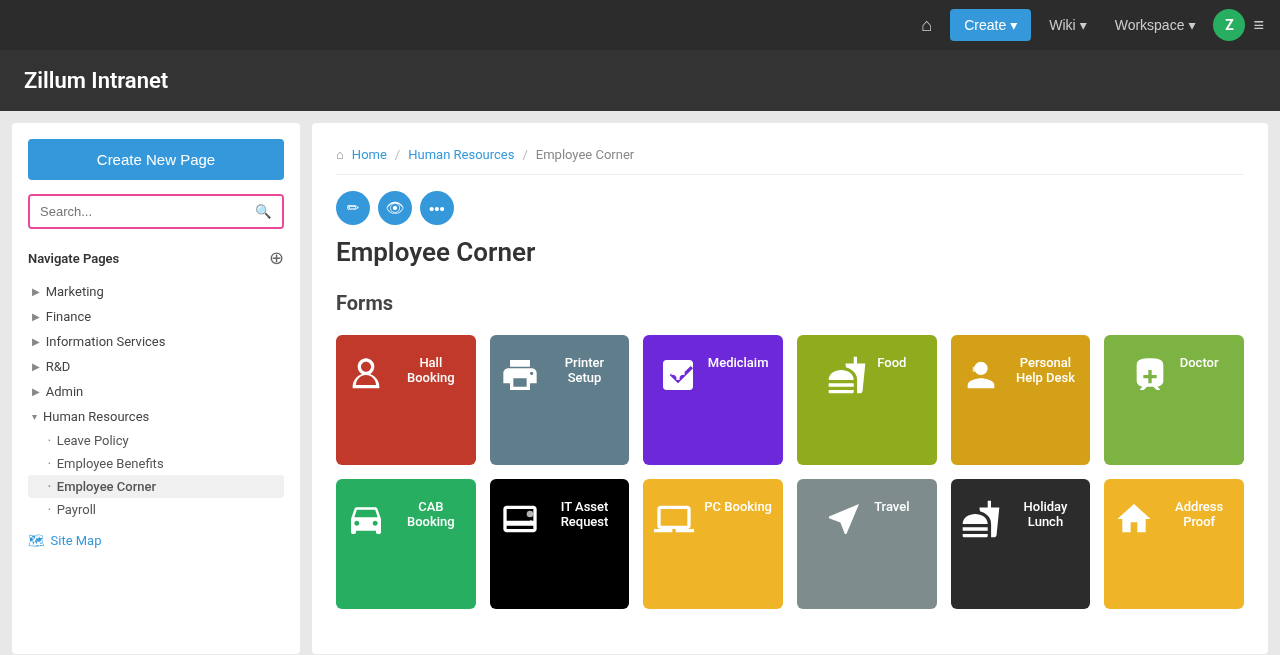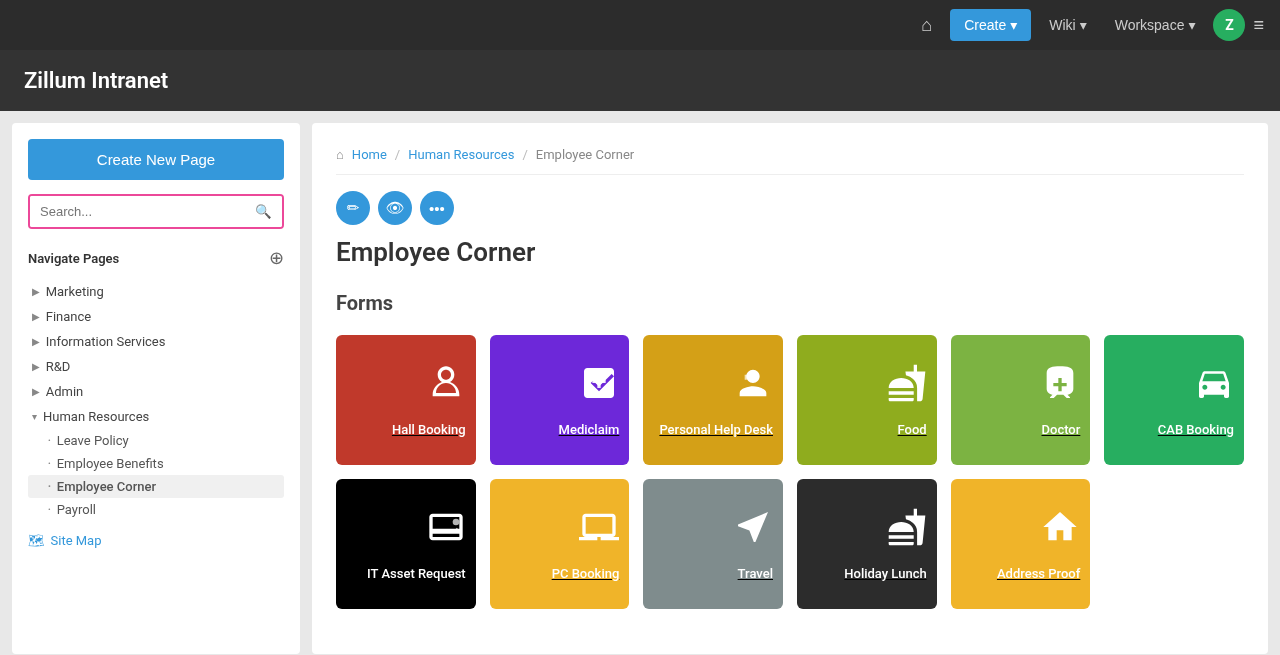--- a/index.html
+++ b/index.html
@@ -226,28 +226,27 @@
     .forms-grid {
       display: grid;
       grid-template-columns: repeat(6, 1fr);
       gap: 14px;
     }
 
     .form-card {
       border-radius: 6px;
       padding: 20px 10px;
       display: flex;
-      flex-direction: column;
-      align-items: flex-end;
+      flex-direction: row;
+      align-items: flex-start;
       justify-content: center;
       gap: 10px;
       cursor: pointer;
       min-height: 130px;
       transition: opacity 0.2s;
-      text-decoration: underline;
     }
     .form-card .card-icon {
       font-size: 36px;
       color: white;
     }
     .form-card .card-label {
       color: white;
       font-size: 13px;
       text-align: center;
       font-weight: 500;
@@ -388,48 +387,56 @@
 
       <div class="form-card card-hall">
         <div class="card-icon">
           <svg class="icon-svg" viewBox="0 0 24 24">
               <path d="M12 2C9.24 2 7 4.24 7 7c0 1.9 1.04 3.55 2.58 4.44C6.17 12.77 4 15.63 4 19v1h16v-1c0-3.37-2.17-6.23-5.58-7.56C15.96 10.55 17 8.9 17 7c0-2.76-2.24-5-5-5zm0 2c1.65 0 3 1.35 3 3s-1.35 3-3 3-3-1.35-3-3 1.35-3 3-3zm0 8c3.31 0 6 2.69 6 6H6c0-3.31 2.69-6 6-6z"></path>
             </svg>
         </div>
         <span class="card-label">Hall Booking</span>
       </div>
 
+      <div class="form-card card-printer">
+        <div class="card-icon">
+          <svg class="icon-svg" viewBox="0 0 24 24">
+              <path d="M19 8H5c-1.66 0-3 1.34-3 3v6h4v4h12v-4h4v-6c0-1.66-1.34-3-3-3zm-3 11H8v-5h8v5zm3-7c-.55 0-1-.45-1-1s.45-1 1-1 1 .45 1 1-.45 1-1 1zm-1-9H6v4h12V3z"></path>
+            </svg>
+        </div>
+        <span class="card-label">Printer Setup</span>
+      </div>
 
       <div class="form-card card-mediclaim">
         <div class="card-icon">
           <svg class="icon-svg" viewBox="0 0 24 24">
               <path d="M19 3H5c-1.1 0-1.99.9-1.99 2L3 19c0 1.1.9 2 2 2h14c1.1 0 2-.9 2-2V5c0-1.1-.9-2-2-2zm-7 14l-5-5 1.41-1.41L12 14.17l7.59-7.59L21 8l-9 9z"></path>
               <path d="M13 7h-2v3H8v2h3v3h2v-3h3v-2h-3V7z" style="fill:white;opacity:0.9"></path>
             </svg>
         </div>
         <span class="card-label">Mediclaim</span>
       </div>
 
+      <div class="form-card card-food">
+        <div class="card-icon">
+          <svg class="icon-svg" viewBox="0 0 24 24">
+              <path d="M18.06 22.99h1.66c.84 0 1.53-.64 1.63-1.46L23 5.05h-5V1h-1.97v4.05h-4.97l.3 2.34c1.71.47 3.31 1.32 4.27 2.26 1.44 1.42 2.43 2.89 2.43 5.29v8.05zM1 21.99V21h15.03v.99c0 .55-.45 1-1.01 1H2.01c-.56 0-1.01-.45-1.01-1zm15.03-7c0-8-15.03-8-15.03 0h15.03zM1.02 17h15v2H1.02v-2z"></path>
+            </svg>
+        </div>
+        <span class="card-label">Food</span>
+      </div>
+
       <div class="form-card card-helpdesk">
         <div class="card-icon">
           <svg class="icon-svg" viewBox="0 0 24 24">
               <path d="M12 12c2.21 0 4-1.79 4-4s-1.79-4-4-4-4 1.79-4 4 1.79 4 4 4zm0 2c-2.67 0-8 1.34-8 4v2h16v-2c0-2.66-5.33-4-8-4z"></path>
               <path d="M7 7h3v1c0 1.1-.9 2-2 2H7V7zm8 0v3h-1c-1.1 0-2-.9-2-2V7h3z" style="opacity:0.7"></path>
             </svg>
         </div>
         <span class="card-label">Personal Help Desk</span>
-      </div>
-
-      <div class="form-card card-food">
-        <div class="card-icon">
-          <svg class="icon-svg" viewBox="0 0 24 24">
-              <path d="M18.06 22.99h1.66c.84 0 1.53-.64 1.63-1.46L23 5.05h-5V1h-1.97v4.05h-4.97l.3 2.34c1.71.47 3.31 1.32 4.27 2.26 1.44 1.42 2.43 2.89 2.43 5.29v8.05zM1 21.99V21h15.03v.99c0 .55-.45 1-1.01 1H2.01c-.56 0-1.01-.45-1.01-1zm15.03-7c0-8-15.03-8-15.03 0h15.03zM1.02 17h15v2H1.02v-2z"></path>
-            </svg>
-        </div>
-        <span class="card-label">Food</span>
       </div>
 
       <div class="form-card card-doctor">
         <div class="card-icon">
           <svg class="icon-svg" viewBox="0 0 24 24">
               <path d="M12 2c-4.42 0-8 .5-8 4v9.5C4 17.43 5.57 19 7.5 19L6 20.5v.5h2.23l2-2H14l2 2h2v-.5L16.5 19c1.93 0 3.5-1.57 3.5-3.5V6c0-3.5-3.58-4-8-4zm4 12h-3v3h-2v-3H8v-2h3V9h2v3h3v2z"></path>
             </svg>
         </div>
         <span class="card-label">Doctor</span>
       </div>

